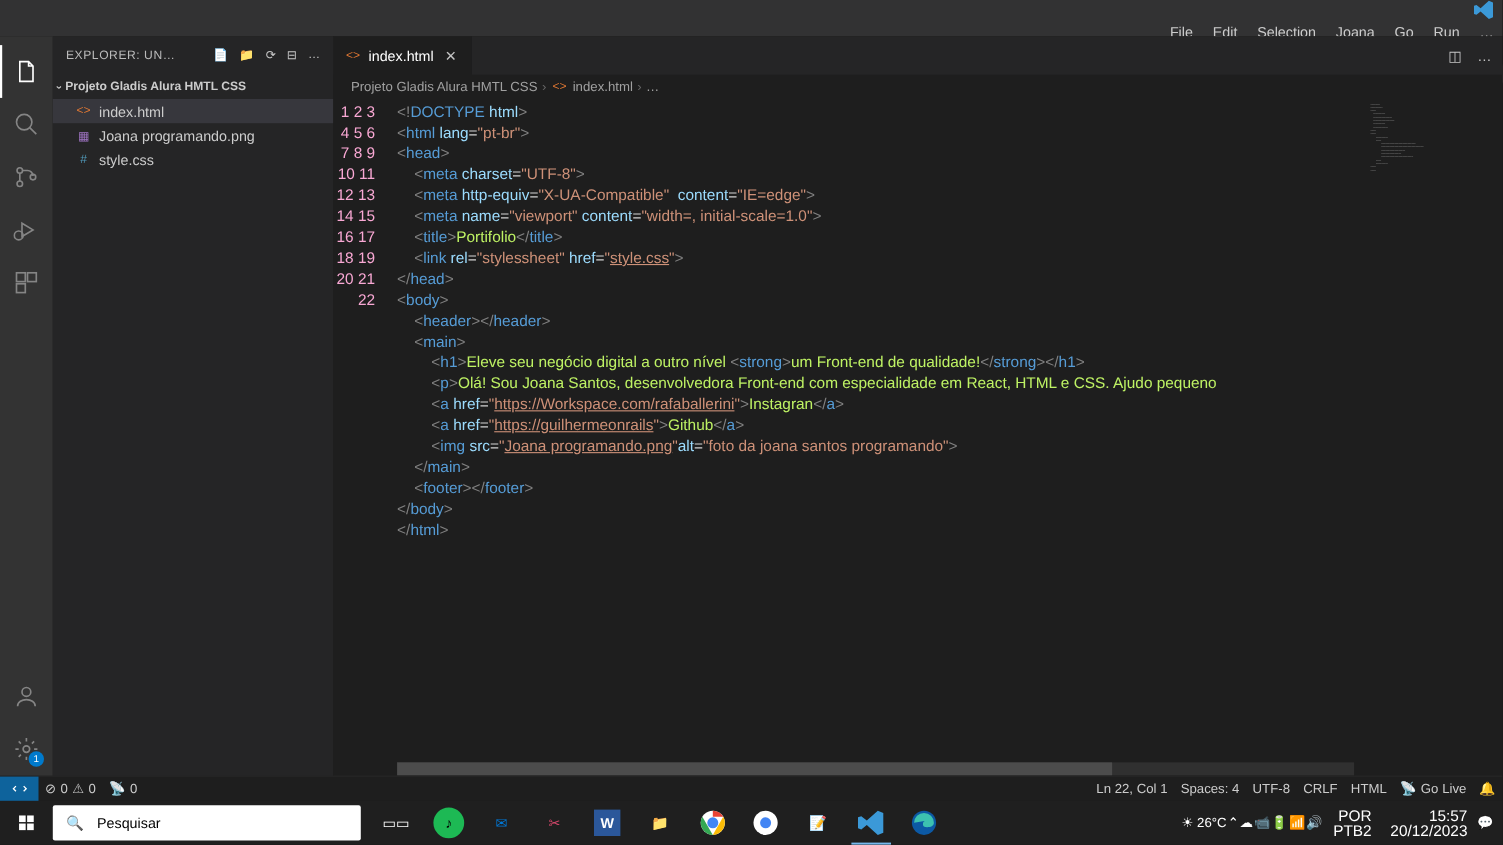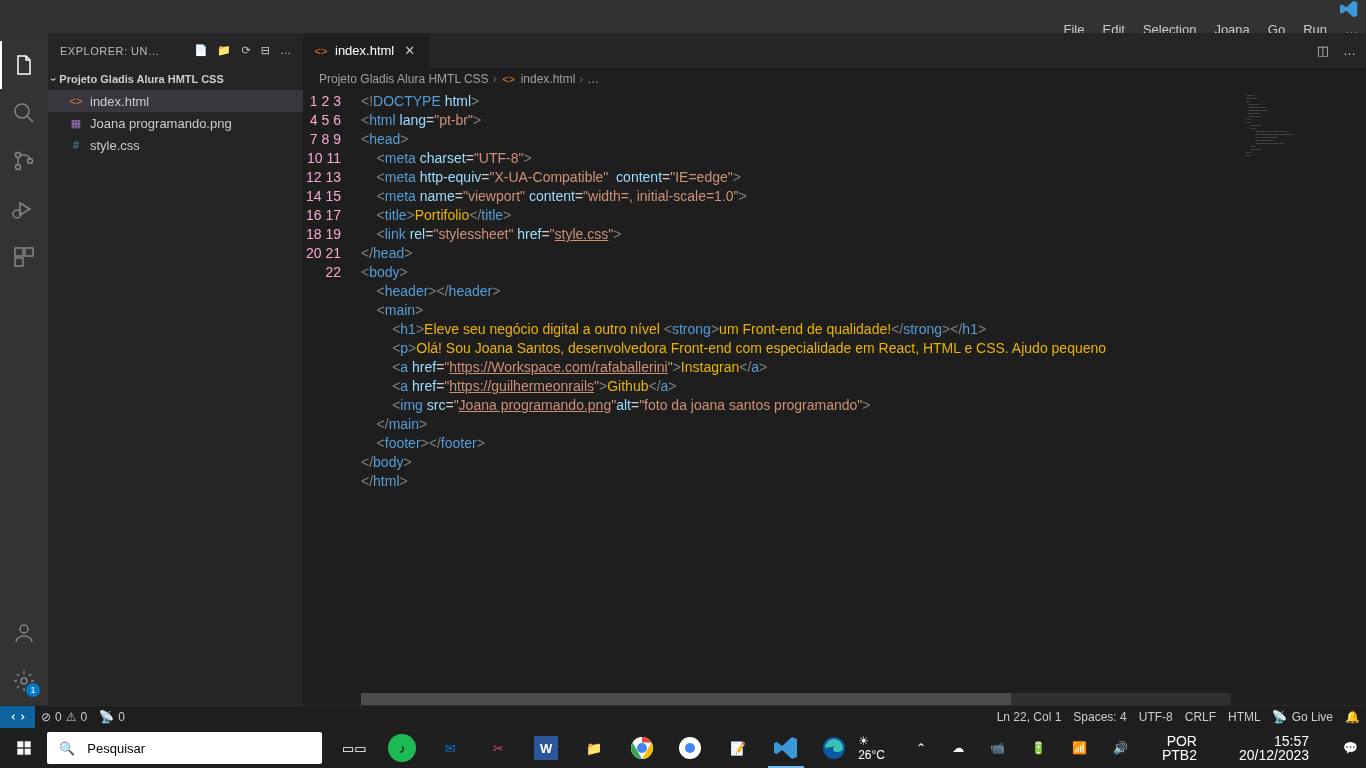--- a/index.html
+++ b/index.html
@@ -49,28 +49,28 @@
 .status-remote { background:#007acc; color:#fff; width:35px; height:100%; display:flex; align-items:center; justify-content:center; }
 .status-item { padding:0 6px; display:flex; align-items:center; gap:4px; height:100%; }
 .status-right { margin-left:auto; display:flex; height:100%; }
 .taskbar { height:40px; background:#1f1f1f; display:flex; align-items:center; color:#fff; }
 .taskbar .start { width:48px; height:40px; display:flex; align-items:center; justify-content:center; }
 .taskbar .search-task { width:280px; height:32px; background:#ffffff; border-radius:2px; display:flex; align-items:center; color:#555; margin-right:8px; }
 .taskbar .search-task .sicon { padding:0 12px; color:#333; }
 .taskbar .tb-icons { display:flex; }
 .taskbar .tb-icon { width:48px; height:40px; display:flex; align-items:center; justify-content:center; position:relative; }
 .taskbar .tb-icon.active::after { content:''; position:absolute; bottom:0; left:6px; right:6px; height:2px; background:#76b9ed; }
-.taskbar .tray { margin-left:auto; display:flex; align-items:center; gap:26px; padding-right:8px; font-size:12px; }
+.taskbar .tray { margin-left:auto; display:flex; align-items:center; gap:1px; padding-right:8px; font-size:12px; }
 .taskbar .clock { text-align:right; line-height:14px; font-size:14px; padding:0 8px; }
 
 .t-gray { color:#808080; }
 .t-tag { color:#569cd6; }
 .t-attr { color:#9cdcfe; }
 .t-str { color:#ce9178; }
-.t-text { color:#eab308; }
+.t-text { color:#bef264; }
 .t-link { color:#ce9178; text-decoration:underline; }
 .statusbar { background:#1e1e1e; color:#cccccc; border-top:1px solid #2a2a2a; }
 .status-remote { background:#0e639c; }
 svg { display:block; }
 </style>
 </head>
 <body>
 
 <div class="titlebar">
   <div class="logo">

